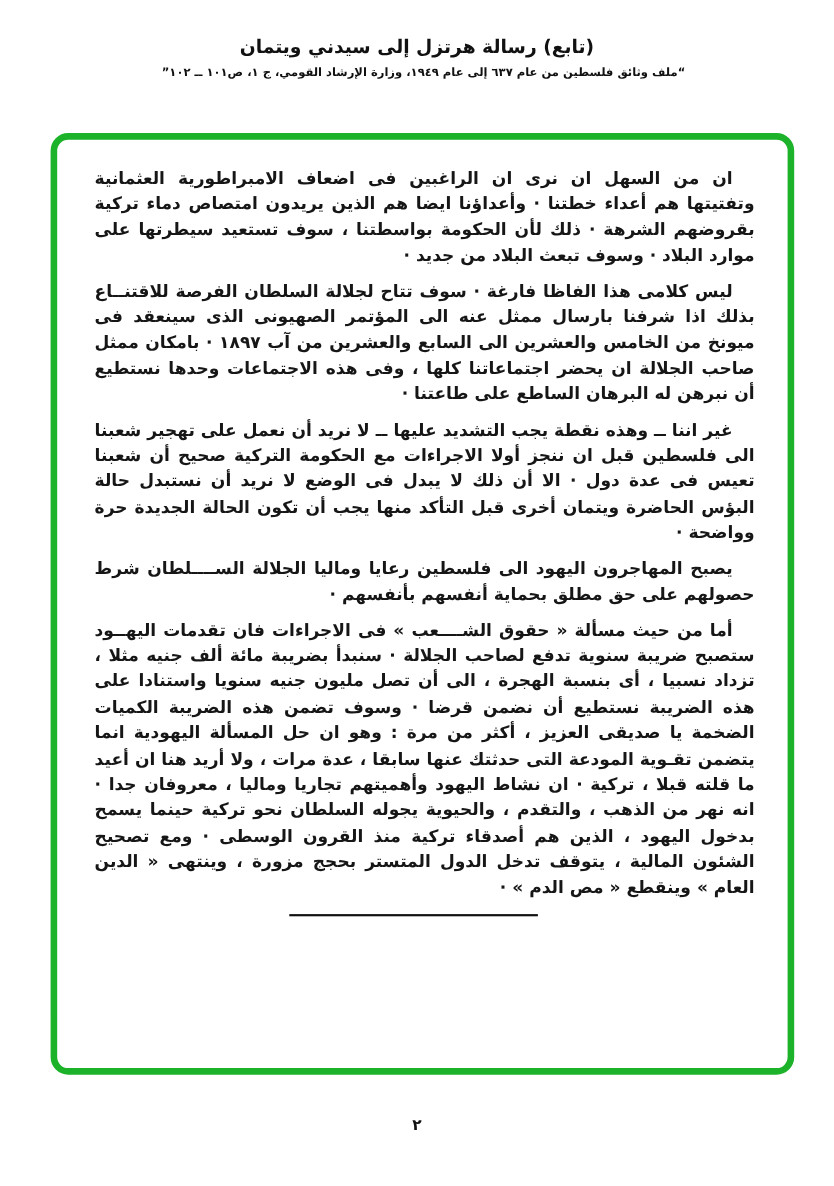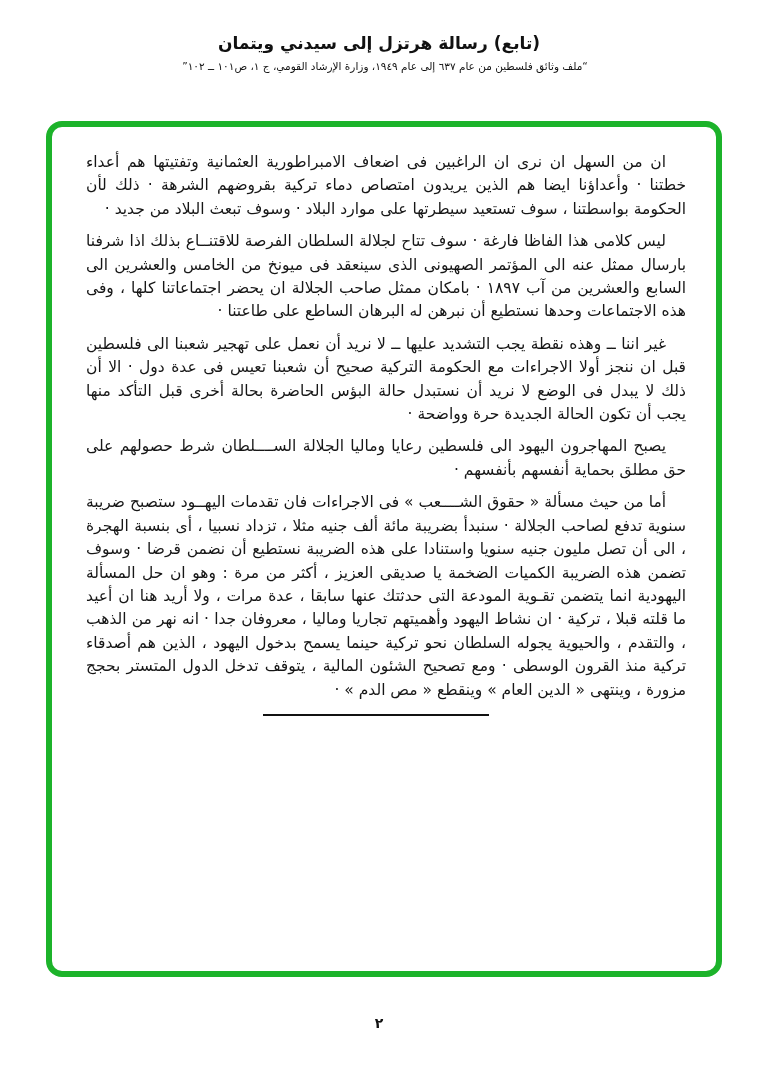--- a/index.html
+++ b/index.html
@@ -22,42 +22,42 @@
   .doc-title{
     margin:0;
     font-size:17px;
     font-weight:bold;
     line-height:26px;
     color:#111;
   }
   .doc-subtitle{
     margin:4px 0 0 12px;
     font-size:10.5px;
-    font-weight:normal;
+    font-weight:bold;
     color:#111;
   }
   .letter-frame{
     position:absolute;
     left:46px;top:121px;
     width:676px;height:856px;
     box-sizing:border-box;
     border:6px solid var(--frame-green);
     border-radius:16px;
     background:#fff;
   }
   .letter-body{
     position:absolute;
     top:24px;right:30px;left:34px;
     direction:rtl;
     text-align:justify;
   }
   .letter-body p{
     margin:0 0 9px 0;
     font-size:15.5px;
-    font-weight:normal;
+    font-weight:bold;
     line-height:23.4px;
     text-indent:20px;
     color:var(--ink);
     letter-spacing:0.2px;
   }
   .footnote-rule{
     width:226px;height:2px;
     background:#111;
     margin:12px 197px 0 0;
   }
@@ -77,21 +77,21 @@
 
   <header class="doc-header">
     <h1 class="doc-title">(تابع) رسالة هرتزل إلى سيدني ويتمان</h1>
     <div class="doc-subtitle">“ملف وثائق فلسطين من عام ٦٣٧ إلى عام ١٩٤٩، وزارة الإرشاد القومي، ج ١، ص١٠١ ــ ١٠٢”</div>
   </header>
 
   <div class="letter-frame">
     <div class="letter-body">
       <p>ان من السهل ان نرى ان الراغبين فى اضعاف الامبراطورية العثمانية وتفتيتها هم أعداء خطتنا · وأعداؤنا ايضا هم الذين يريدون امتصاص دماء تركية بقروضهم الشرهة · ذلك لأن الحكومة بواسطتنا ، سوف تستعيد سيطرتها على موارد البلاد · وسوف تبعث البلاد من جديد ·</p>
       <p>ليس كلامى هذا الفاظا فارغة · سوف تتاح لجلالة السلطان الفرصة للاقتنــاع بذلك اذا شرفنا بارسال ممثل عنه الى المؤتمر الصهيونى الذى سينعقد فى ميونخ من الخامس والعشرين الى السابع والعشرين من آب ١٨٩٧ · بامكان ممثل صاحب الجلالة ان يحضر اجتماعاتنا كلها ، وفى هذه الاجتماعات وحدها نستطيع أن نبرهن له البرهان الساطع على طاعتنا ·</p>
-      <p>غير اننا ــ وهذه نقطة يجب التشديد عليها ــ لا نريد أن نعمل على تهجير شعبنا الى فلسطين قبل ان ننجز أولا الاجراءات مع الحكومة التركية صحيح أن شعبنا تعيس فى عدة دول · الا أن ذلك لا يبدل فى الوضع لا نريد أن نستبدل حالة البؤس الحاضرة بحالة أخرى قبل التأكد منها يجب أن تكون الحالة الجديدة حرة وواضحة ·</p>
+      <p>غير اننا ــ وهذه نقطة يجب التشديد عليها ــ لا نريد أن نعمل على تهجير شعبنا الى فلسطين قبل ان ننجز أولا الاجراءات مع الحكومة التركية صحيح أن شعبنا تعيس فى عدة دول · الا أن ذلك لا يبدل فى الوضع لا نريد أن نستبدل حالة البؤس الحاضرة ويتمان أخرى قبل التأكد منها يجب أن تكون الحالة الجديدة حرة وواضحة ·</p>
       <p>يصبح المهاجرون اليهود الى فلسطين رعايا وماليا الجلالة الســــلطان شرط حصولهم على حق مطلق بحماية أنفسهم بأنفسهم ·</p>
       <p>أما من حيث مسألة « حقوق الشــــعب » فى الاجراءات فان تقدمات اليهــود ستصبح ضريبة سنوية تدفع لصاحب الجلالة · سنبدأ بضريبة مائة ألف جنيه مثلا ، تزداد نسبيا ، أى بنسبة الهجرة ، الى أن تصل مليون جنيه سنويا واستنادا على هذه الضريبة نستطيع أن نضمن قرضا · وسوف تضمن هذه الضريبة الكميات الضخمة يا صديقى العزيز ، أكثر من مرة : وهو ان حل المسألة اليهودية انما يتضمن تقـوية المودعة التى حدثتك عنها سابقا ، عدة مرات ، ولا أريد هنا ان أعيد ما قلته قبلا ، تركية · ان نشاط اليهود وأهميتهم تجاريا وماليا ، معروفان جدا · انه نهر من الذهب ، والتقدم ، والحيوية يجوله السلطان نحو تركية حينما يسمح بدخول اليهود ، الذين هم أصدقاء تركية منذ القرون الوسطى · ومع تصحيح الشئون المالية ، يتوقف تدخل الدول المتستر بحجج مزورة ، وينتهى « الدين العام » وينقطع « مص الدم » ·</p>
       <div class="footnote-rule"></div>
     </div>
   </div>
 
   <div class="page-number">٢</div>
 
 </div>
 

